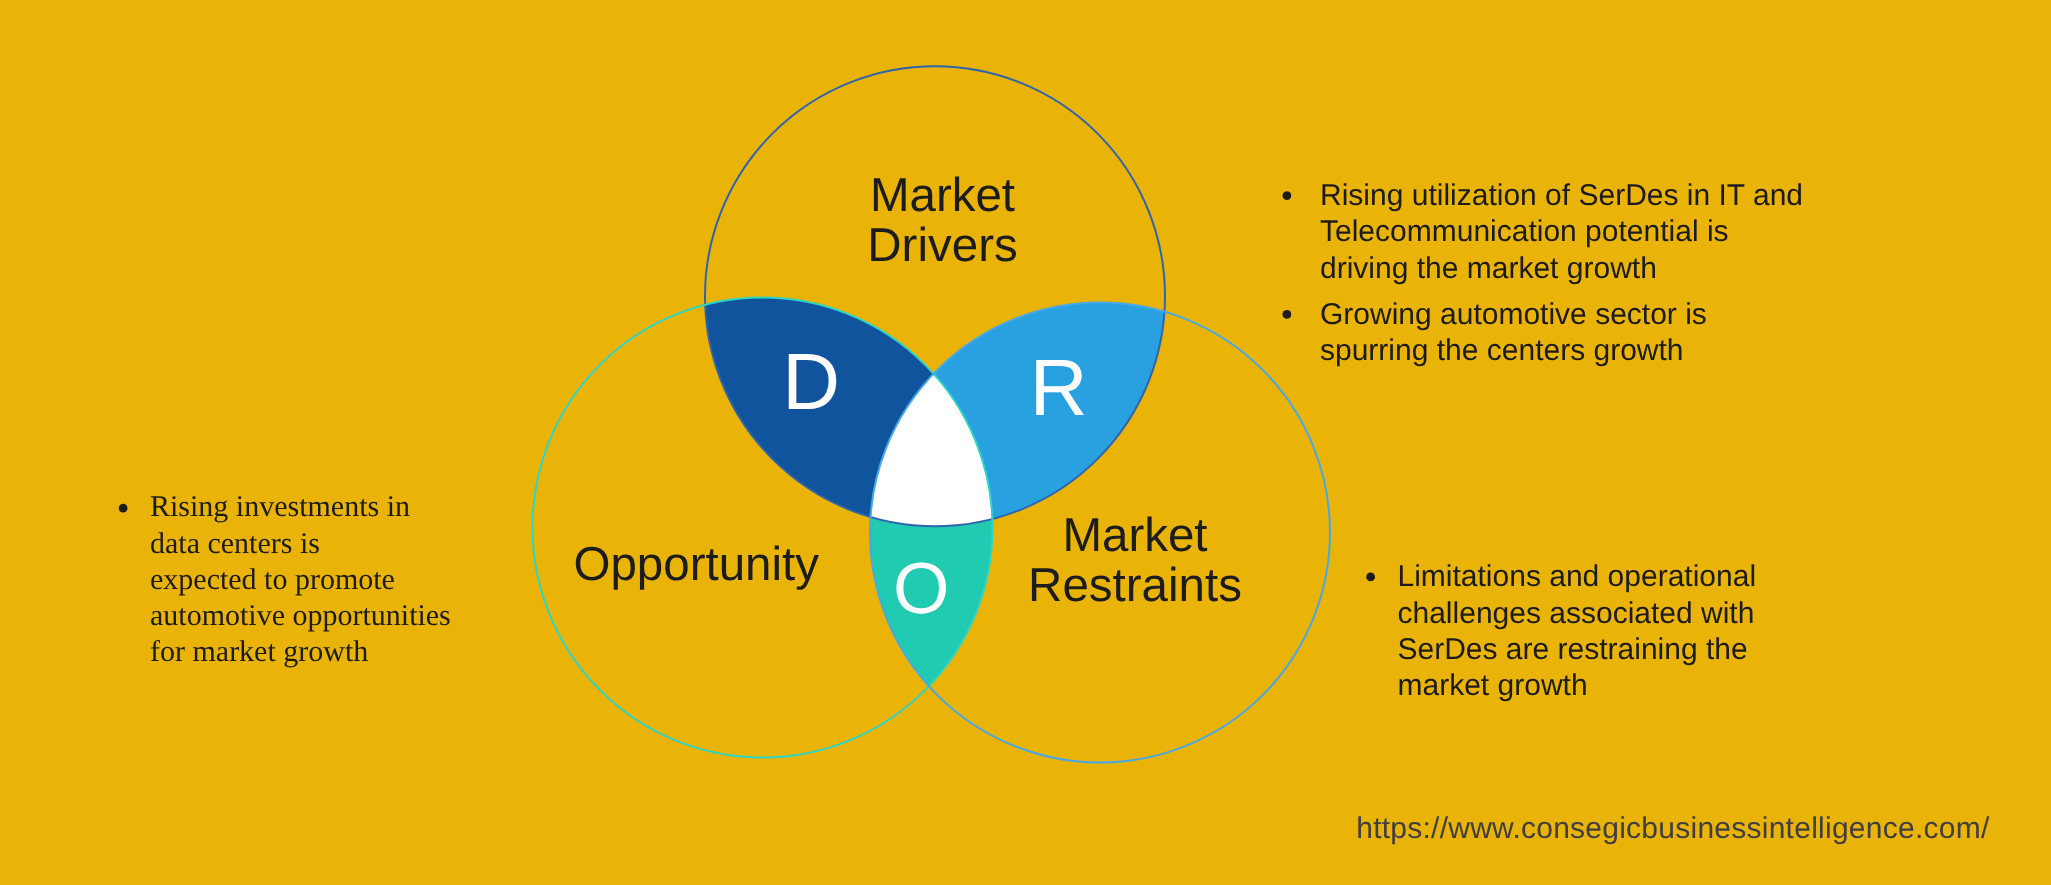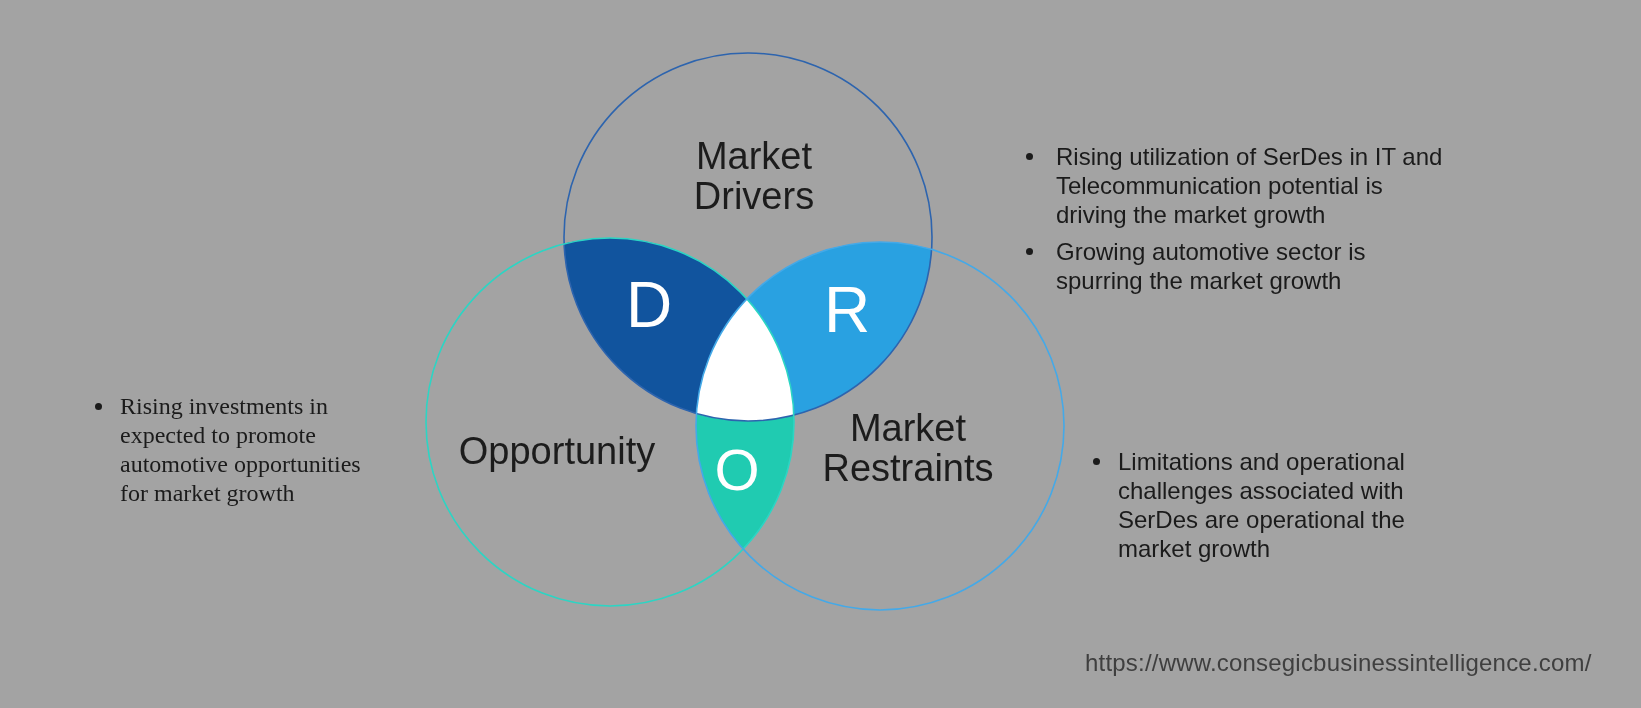--- a/index.html
+++ b/index.html
@@ -1,19 +1,19 @@
 <!DOCTYPE html>
 <html><head>
 <meta charset="utf-8">
 <style>
   html,body{margin:0;padding:0;background:#ffffff;}
   .canvas{
     position:relative;
     width:1641px;height:708px;
-    background:#a3a3a3;
+    background:#eab308;
     overflow:hidden;
     font-family:"Liberation Sans", sans-serif;
   }
   .venn-svg{position:absolute;left:0;top:0;}
   .venn-label{
     font-family:"Liberation Sans", sans-serif;
     font-size:38px;
     fill:#1c1c1c;
   }
   .venn-letter{
@@ -98,52 +98,53 @@
     <text class="venn-letter" x="649" y="327" text-anchor="middle" font-size="64">D</text>
     <text class="venn-letter" x="847" y="332" text-anchor="middle" font-size="64">R</text>
     <text class="venn-letter" x="737" y="490" text-anchor="middle" font-size="58">O</text>
   </svg>
 
   <div class="bullet-block block-opportunity gap-left">
     <div class="bullet">
       <span class="dot"></span>
       <div class="lines">
         <div>Rising investments in</div>
+        <div>data centers is</div>
         <div>expected to promote</div>
         <div>automotive opportunities</div>
         <div>for market growth</div>
       </div>
     </div>
   </div>
 
   <div class="bullet-block block-drivers gap-mid">
     <div class="bullet">
       <span class="dot"></span>
       <div class="lines">
         <div>Rising utilization of SerDes in IT and</div>
         <div>Telecommunication potential is</div>
         <div>driving the market growth</div>
       </div>
     </div>
     <div class="bullet">
       <span class="dot"></span>
       <div class="lines">
         <div>Growing automotive sector is</div>
-        <div>spurring the market growth</div>
+        <div>spurring the centers growth</div>
       </div>
     </div>
   </div>
 
   <div class="bullet-block block-restraints gap-left">
     <div class="bullet">
       <span class="dot"></span>
       <div class="lines">
         <div>Limitations and operational</div>
         <div>challenges associated with</div>
-        <div>SerDes are operational the</div>
+        <div>SerDes are restraining the</div>
         <div>market growth</div>
       </div>
     </div>
   </div>
 
   <div class="source-url">https://www.consegicbusinessintelligence.com/</div>
 
 </div>
 
 </body></html>

